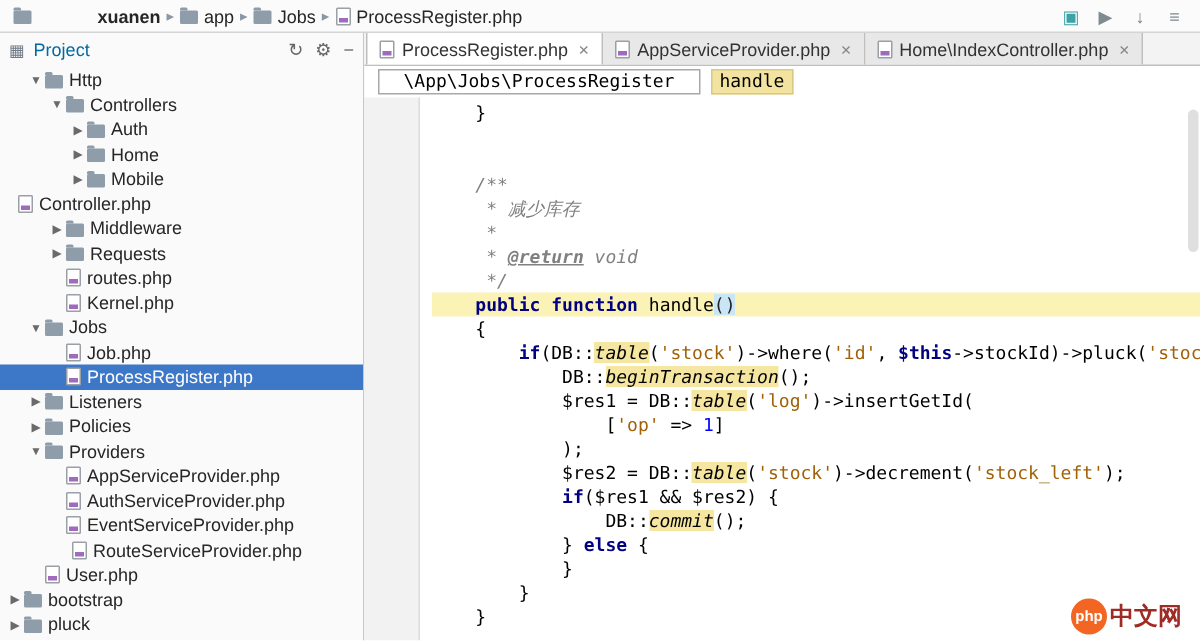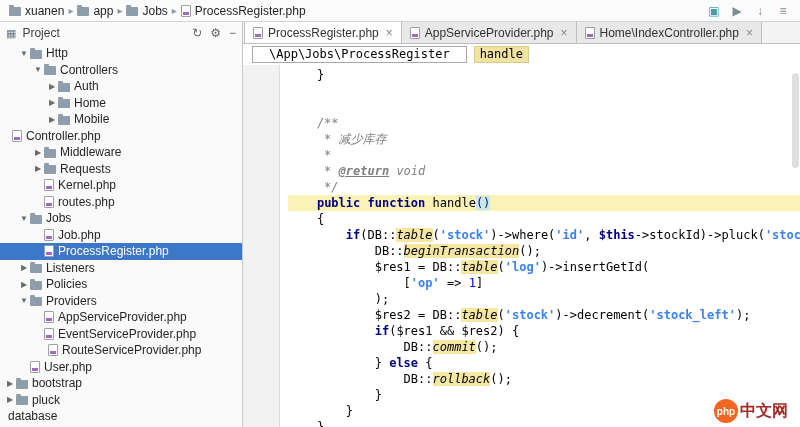--- a/index.html
+++ b/index.html
@@ -11,21 +11,21 @@
   }
   .app { width:800px; height:427px; display:flex; flex-direction:column; }
 
   
   .topbar {
     height:22px; flex:none; display:flex; align-items:center; padding:0 6px;
     background:#FBFBFB; border-bottom:1px solid #D4D4D4;
   }
   .crumbs { display:flex; align-items:center; flex:1; min-width:0; }
   .crumb { display:inline-flex; align-items:center; gap:4px; padding:1px 3px; cursor:default; }
-  .crumb.bold .crumb-label { font-weight:normal; }
+  .crumb.bold .crumb-label { font-weight:bold;margin-left:40px; }
   .crumb-label { color:#262626; white-space:nowrap; }
   .sep { color:#8a98a5; font-size:10px; margin:0 1px; }
   .top-actions { display:flex; align-items:center; gap:9px; padding-right:4px; }
   .ta-icon { font-size:12px; color:#7E8B91; width:14px; text-align:center; cursor:default; }
 
   
   .ico-folder {
     width:12px; height:9px; background:#8E9DA9; border-radius:1px;
     position:relative; flex:none; margin-top:2px; display:inline-block;
   }
@@ -45,21 +45,21 @@
   
   .main { flex:1; display:flex; min-height:0; }
 
   
   .sidebar {
     width:243px; min-width:243px; background:#FAFAFA;
     border-right:1px solid #C8C8C8; display:flex; flex-direction:column;
   }
   .panel-header { height:22px; flex:none; display:flex; align-items:center; gap:6px; padding:0 6px; }
   .ph-icon { color:#6d7a86; font-size:11px; }
-  .ph-title { color:#404040; }
+  .ph-title { color:#0369a1; }
   .ph-actions { margin-left:auto; display:flex; align-items:center; gap:8px; }
   .ph-icon-btn { color:#666; font-size:12px; cursor:default; }
   .tree { flex:1; overflow:hidden; padding-top:1px; }
   .row { height:16.5px; display:flex; align-items:center; white-space:nowrap; cursor:default; }
   .row.sel { background:#3D77C8; color:#fff; }
   .row.sel .tree-label { color:#fff; }
   .chev { width:12px; font-size:8px; color:#6A6A6A; text-align:center; flex:none; }
   .row.sel .chev { color:#fff; }
   .tree-label { margin-left:4px; color:#262626; }
 
@@ -91,21 +91,21 @@
   .code-wrap { flex:1; min-height:0; display:flex; position:relative; }
   .gutter { width:37px; flex:none; background:#F2F2F2; border-right:1px solid #DCDCDC; }
   .code {
     flex:1; min-width:0; padding:2px 0 0 8px; overflow:hidden; position:relative;
     font-family:"DejaVu Sans Mono","Liberation Mono",monospace; font-size:12px; line-height:16px;
   }
   .code-line { white-space:pre; height:16px; }
   .code-line.hl { background:#FBF2B5; }
   .c-p   { color:#000; }
   .c-kw  { color:#000080; font-weight:bold; }
-  .c-str { color:#3b82f6; font-weight:bold; }
+  .c-str { color:#a16207; font-weight:normal; }
   .c-num { color:#0000FF; }
   .c-doc { color:#808080; font-style:italic; }
   .c-tag { color:#808080; font-style:italic; font-weight:bold; text-decoration:underline; }
   .c-hlf { color:#000; font-style:italic; background:#F5E6A2; }
   .c-fn  { color:#000; }
   .c-par { background:#C8E6F5; }
 
   .scroll-thumb {
     position:absolute; right:1px; top:8px; width:7px; height:95px;
     background:#D7D7D7; border-radius:4px; opacity:.8;
@@ -201,27 +201,27 @@
             <span class="tree-label">Middleware</span>
           </div>
           <div class="row" style="padding-left: 32px;">
             <span class="chev">▶</span>
             <span class="ico-folder"></span>
             <span class="tree-label">Requests</span>
           </div>
           <div class="row" style="padding-left: 32px;">
             <span class="chev"></span>
             <span class="ico-file"></span>
+            <span class="tree-label">routes.php</span>
+          </div>
+          <div class="row" style="padding-left: 32px;">
+            <span class="chev"></span>
+            <span class="ico-file"></span>
             <span class="tree-label">Kernel.php</span>
           </div>
-          <div class="row" style="padding-left: 32px;">
-            <span class="chev"></span>
-            <span class="ico-file"></span>
-            <span class="tree-label">routes.php</span>
-          </div>
           <div class="row" style="padding-left: 18px;">
             <span class="chev">▼</span>
             <span class="ico-folder"></span>
             <span class="tree-label">Jobs</span>
           </div>
           <div class="row" style="padding-left: 32px;">
             <span class="chev"></span>
             <span class="ico-file"></span>
             <span class="tree-label">Job.php</span>
           </div>
@@ -242,20 +242,25 @@
           </div>
           <div class="row" style="padding-left: 18px;">
             <span class="chev">▼</span>
             <span class="ico-folder"></span>
             <span class="tree-label">Providers</span>
           </div>
           <div class="row" style="padding-left: 32px;">
             <span class="chev"></span>
             <span class="ico-file"></span>
             <span class="tree-label">AppServiceProvider.php</span>
+          </div>
+          <div class="row" style="padding-left: 32px;">
+            <span class="chev"></span>
+            <span class="ico-file"></span>
+            <span class="tree-label">AuthServiceProvider.php</span>
           </div>
           <div class="row" style="padding-left: 32px;">
             <span class="chev"></span>
             <span class="ico-file"></span>
             <span class="tree-label">EventServiceProvider.php</span>
           </div>
           <div class="row" style="padding-left: 36px;">
             <span class="chev"></span>
             <span class="ico-file"></span>
             <span class="tree-label">RouteServiceProvider.php</span>
@@ -318,21 +323,20 @@
             <div class="code-line"><span class="c-p">    {</span></div>
             <div class="code-line"><span class="c-p">        </span><span class="c-kw">if</span><span class="c-p">(DB::</span><span class="c-hlf">table</span><span class="c-p">(</span><span class="c-str">'stock'</span><span class="c-p">)-&gt;where(</span><span class="c-str">'id'</span><span class="c-p">, </span><span class="c-kw">$this</span><span class="c-p">-&gt;stockId)-&gt;pluck(</span><span class="c-str">'stock_left'</span></div>
             <div class="code-line"><span class="c-p">            DB::</span><span class="c-hlf">beginTransaction</span><span class="c-p">();</span></div>
             <div class="code-line"><span class="c-p">            $res1 = DB::</span><span class="c-hlf">table</span><span class="c-p">(</span><span class="c-str">'log'</span><span class="c-p">)-&gt;insertGetId(</span></div>
             <div class="code-line"><span class="c-p">                [</span><span class="c-str">'op'</span><span class="c-p"> =&gt; </span><span class="c-num">1</span><span class="c-p">]</span></div>
             <div class="code-line"><span class="c-p">            );</span></div>
             <div class="code-line"><span class="c-p">            $res2 = DB::</span><span class="c-hlf">table</span><span class="c-p">(</span><span class="c-str">'stock'</span><span class="c-p">)-&gt;decrement(</span><span class="c-str">'stock_left'</span><span class="c-p">);</span></div>
             <div class="code-line"><span class="c-p">            </span><span class="c-kw">if</span><span class="c-p">($res1 &amp;&amp; $res2) {</span></div>
             <div class="code-line"><span class="c-p">                DB::</span><span class="c-hlf">commit</span><span class="c-p">();</span></div>
             <div class="code-line"><span class="c-p">            } </span><span class="c-kw">else</span><span class="c-p"> {</span></div>
-            <div class="code-line"><span class="c-p">                DB::</span><span class="c-hlf">rollback</span><span class="c-p">();</span></div>
             <div class="code-line"><span class="c-p">            }</span></div>
             <div class="code-line"><span class="c-p">        }</span></div>
             <div class="code-line"><span class="c-p">    }</span></div>
           </div>
         <div class="scroll-thumb"></div>
         <div class="watermark">
           <span class="wm-badge">php</span>
           <span class="wm-text">中文网</span>
         </div>
       </div>

